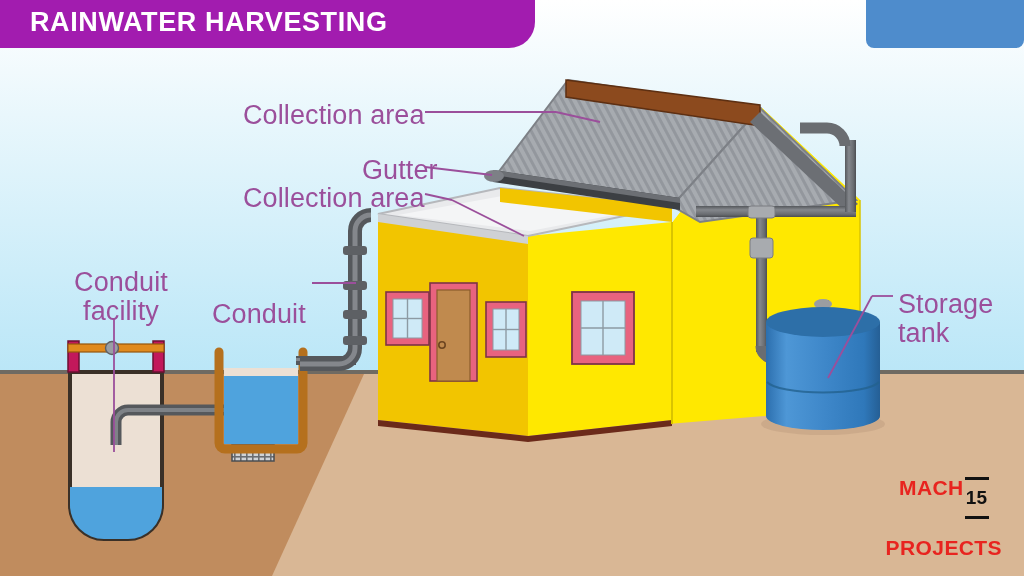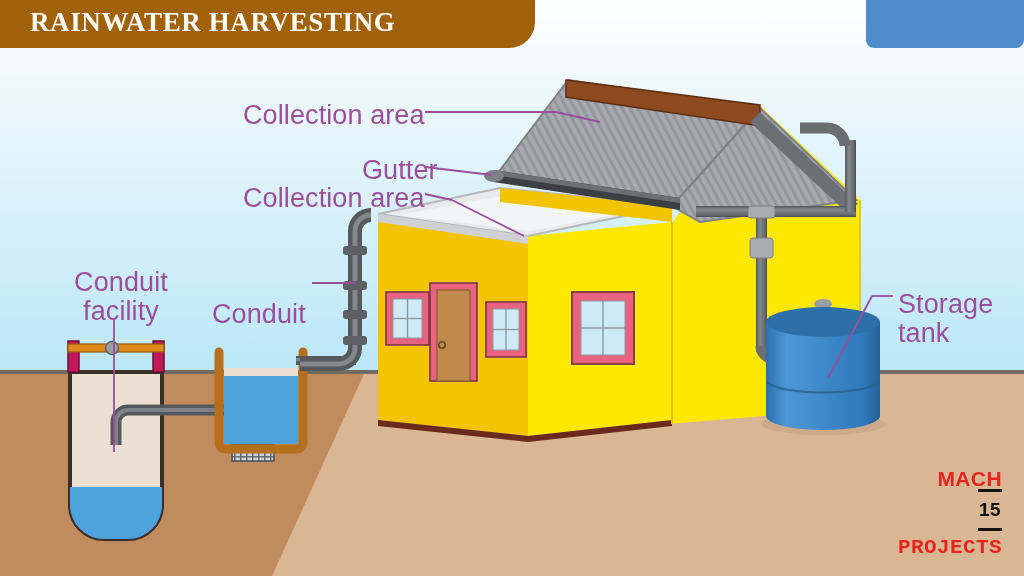--- a/index.html
+++ b/index.html
@@ -14,40 +14,39 @@
     position:absolute;
     color:#9b4f9b;
     font-weight:400;
     font-size:27px;
     line-height:1.08;
     white-space:pre;
     letter-spacing:.1px;
   }
   #banner{
     position:absolute;left:0;top:0;width:535px;height:48px;
-    background:#a16207;
+    background:#a21caf;
     border-bottom-right-radius:26px;
-    font-family:Liberation Serif, serif;
   }
   #banner span{
     position:absolute;left:30px;top:7px;
     color:#ffffff;font-size:27px;font-weight:bold;letter-spacing:.6px;
   }
   #bluetab{
     position:absolute;right:0;top:-14px;width:158px;height:62px;
     background:#4e8ccc;border-radius:8px;
   }
   #logo{
     position:absolute;right:22px;bottom:18px;
     text-align:center;line-height:1;
     font-weight:bold;
   }
   #logo .l1{font-size:21px;color:#e8241f;letter-spacing:.4px;
-    display:flex;align-items:flex-end;justify-content:center;flex-direction:column;}
-  #logo .l2{font-size:21px;color:#e8241f;letter-spacing:.4px;margin-top:6px;font-family:Liberation Mono, monospace;}
+    display:flex;align-items:flex-start;justify-content:center;}
+  #logo .l2{font-size:21px;color:#e8241f;letter-spacing:.4px;margin-top:18px;}
   #logo .num{
     color:#111;font-size:19px;
     border-top:3px solid #111;border-bottom:3px solid #111;
     padding:8px 1px;margin-left:1px;line-height:1.05;
   }
 </style>
 </head>
 <body>
 
 <div id="stage">

